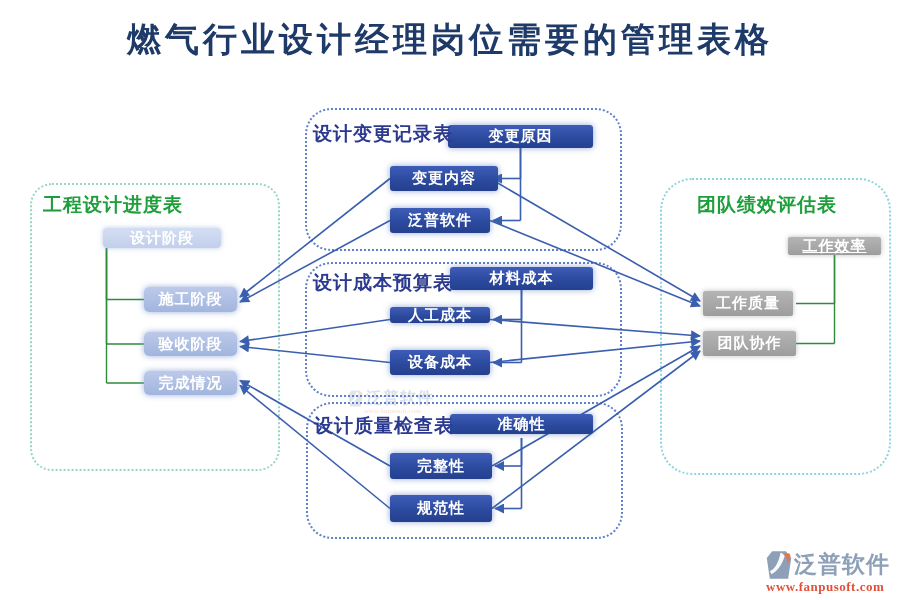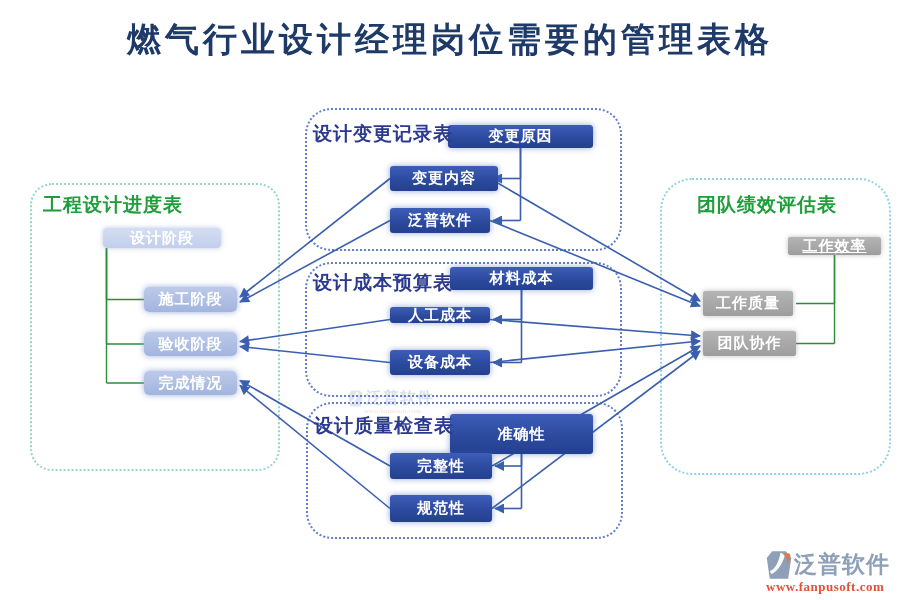--- a/index.html
+++ b/index.html
@@ -135,21 +135,21 @@
   <div class="node light" style="left: 144px; top: 371px; width: 93px; height: 24px;">完成情况</div>
 
   <div class="node dark" style="left: 448px; top: 125px; width: 145px; height: 23px;">变更原因</div>
   <div class="node dark" style="left: 390px; top: 166px; width: 108px; height: 25px;">变更内容</div>
   <div class="node dark" style="left: 390px; top: 208px; width: 100px; height: 25px;">泛普软件</div>
 
   <div class="node dark" style="left: 450px; top: 267px; width: 143px; height: 23px;">材料成本</div>
   <div class="node dark" style="left: 390px; top: 307px; width: 100px; height: 16px;">人工成本</div>
   <div class="node dark" style="left: 390px; top: 350px; width: 100px; height: 25px;">设备成本</div>
 
-  <div class="node dark" style="left: 450px; top: 414px; width: 143px; height: 40px;">准确性</div>
+  <div class="node dark" style="left: 450px; top: 414px; width: 143px; height: 20px;">准确性</div>
   <div class="node dark" style="left: 390px; top: 453px; width: 102px; height: 26px;">完整性</div>
   <div class="node dark" style="left: 390px; top: 495px; width: 102px; height: 27px;">规范性</div>
 
   <div class="node gray" style="left: 788px; top: 237px; width: 93px; height: 18px; text-decoration: underline;">工作效率</div>
   <div class="node gray" style="left: 703px; top: 291px; width: 90px; height: 25px;">工作质量</div>
   <div class="node gray" style="left: 703px; top: 331px; width: 93px; height: 25px;">团队协作</div>
 
   <div id="footer">
     <div class="f-row">
       <svg width="26" height="32" viewBox="0 0 34 38">

